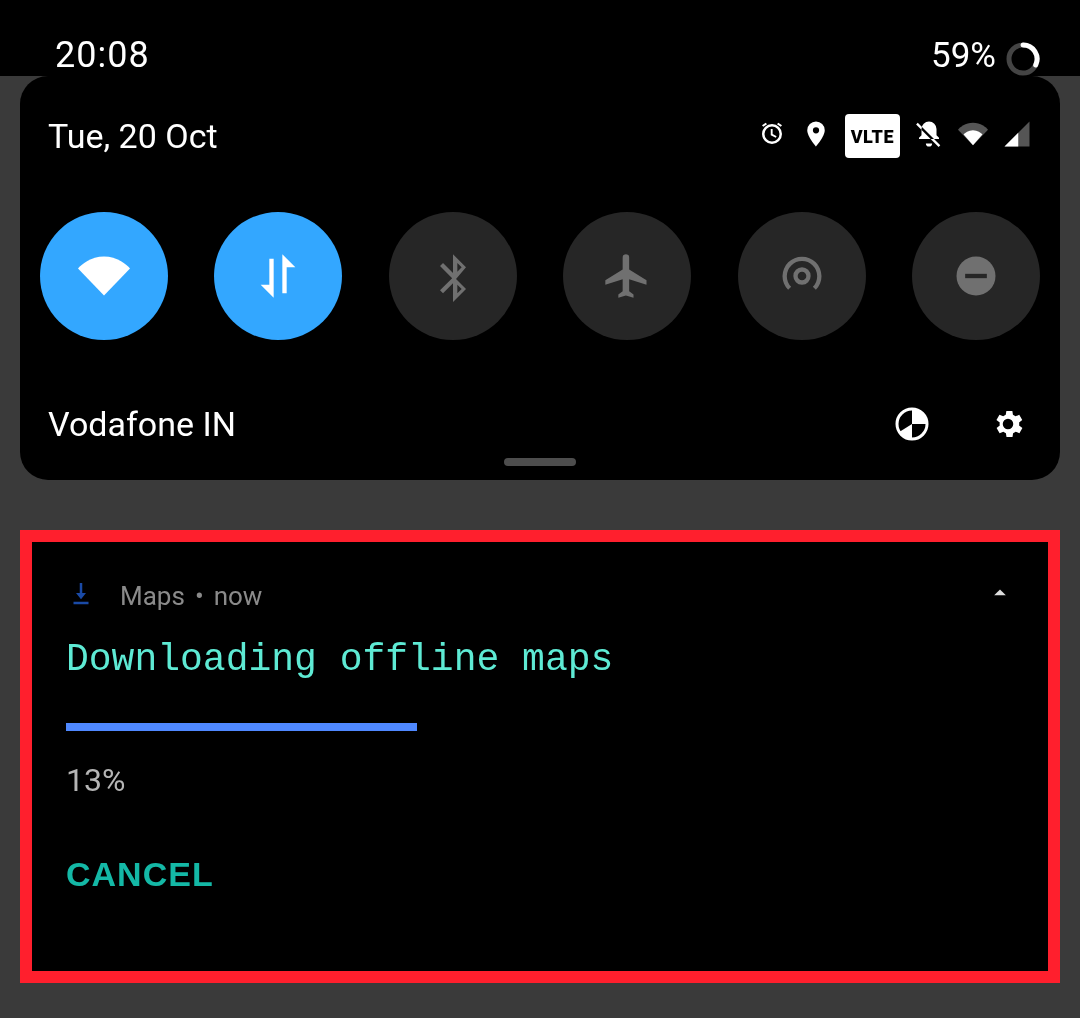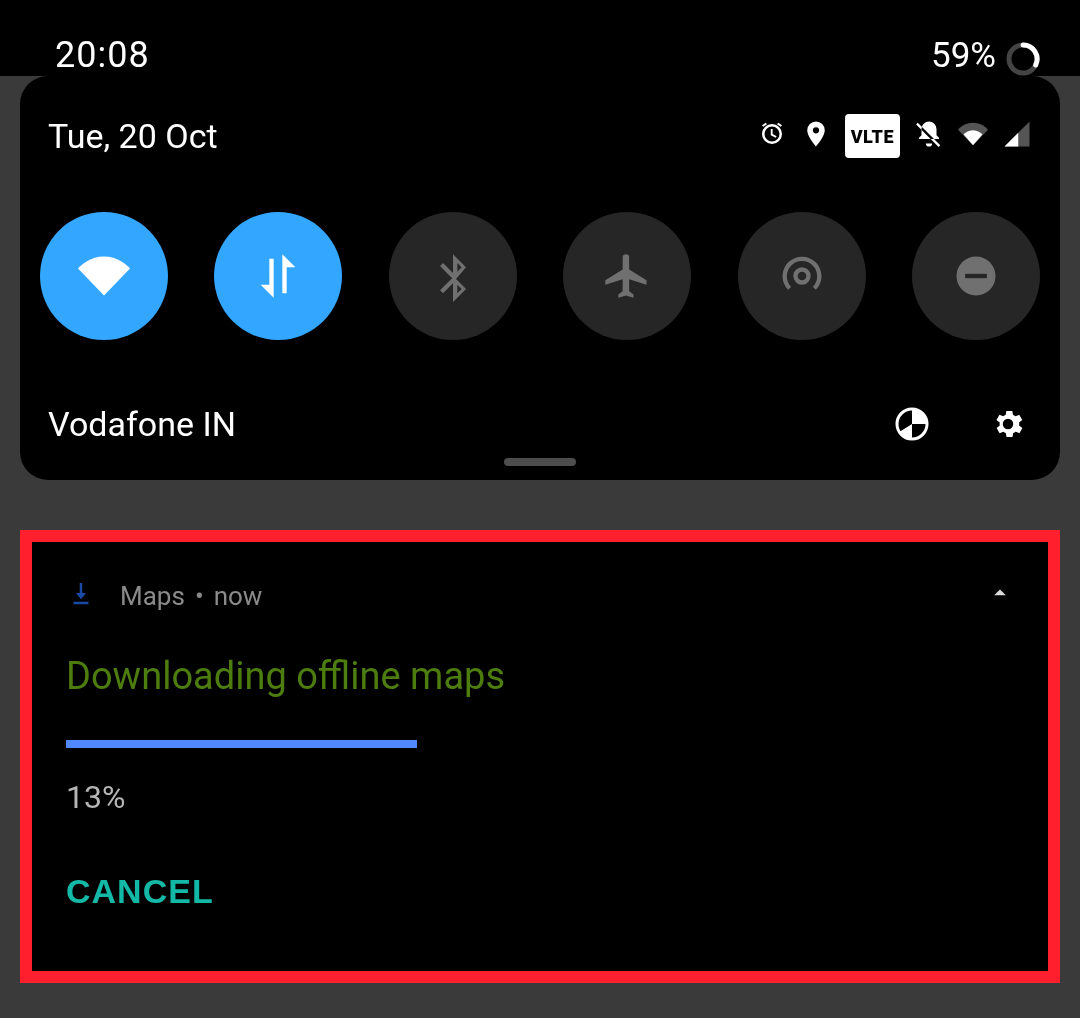--- a/index.html
+++ b/index.html
@@ -94,21 +94,21 @@
       background:#000;
       padding: 36px 34px 0 34px;
     }
     .notif-headline { display:flex; align-items:center; color:#8a8a8a; font-size:26px; }
     .notif-headline .app-icon { margin-right:24px; }
     .notif-headline .app-icon svg { width:30px; height:30px; }
     .dot { margin: 0 10px; }
     .notif-headline .spacer { flex:1; }
     .collapse-icon svg { width:28px; height:28px; fill:#dcdcdc; }
 
-    .notif-title { font-size:38px; color:#4d7c0f; margin-top:40px; }
+    .notif-title { font-size:38px; color:#5eead4; margin-top:24px;font-family:Liberation Mono, monospace; }
     .progress-track {
       height:8px; background:transparent; margin-top:42px; width:100%;
       position:relative;
     }
     .progress-fill {
       height:8px; background:#4f88ff; position:absolute; left:0; top:0;
     }
     .progress-pct { font-size:32px; color:#b5b5b5; margin-top:30px; }
     .notif-actions { margin-top:56px; }
     .notif-action {

